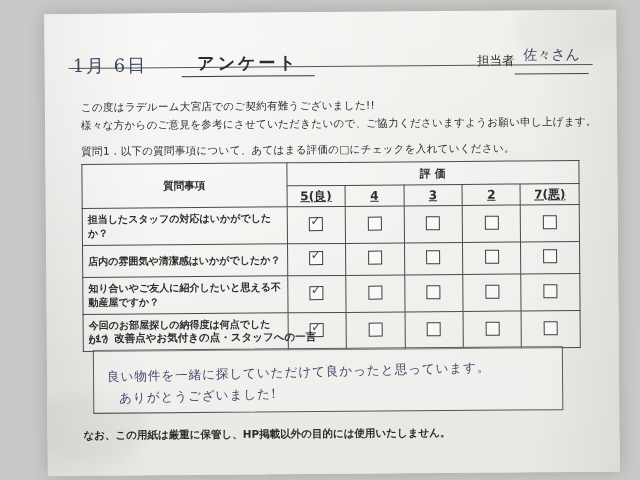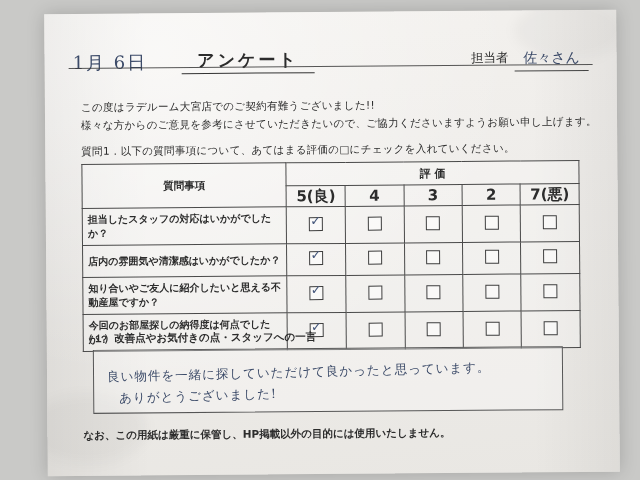--- a/index.html
+++ b/index.html
@@ -34,43 +34,43 @@
     position:absolute;left:28px;top:36px;width:516px;
     display:flex;align-items:flex-end;justify-content:space-between;
   }
   .hdr-left{display:flex;align-items:flex-end;gap:10px;}
   .date{font-size:18px;letter-spacing:2px;}
   .title{
     font-size:17px;font-weight:bold;letter-spacing:3px;
     border-bottom:1.6px solid #333;padding:0 16px 1px 16px;
     margin-left:24px;
   }
-  .tanto{font-size:12.5px;display:flex;align-items:flex-start;gap:6px;}
-  .tanto-line{display:inline-block;border-bottom:1.2px solid #444;min-width:74px;text-align:center;padding-bottom:3px;}
+  .tanto{font-size:12.5px;display:flex;align-items:center;}
+  .tanto-line{display:inline-block;border-bottom:1.2px solid #444;min-width:74px;text-align:center;padding-bottom:9px;}
   .tanto-name{font-size:14px;}
 
   .rule{
     position:absolute;left:24px;top:54px;width:524px;height:0;
     border-top:1.3px solid #3a3a3a;opacity:.85;
   }
 
   .p{position:absolute;font-size:10.5px;line-height:1.5;letter-spacing:.3px;}
   #p1{left:36px;top:86px;}
   #p2{left:36px;top:104px;}
   #q1{left:36px;top:130px;}
 
   
   table{
     position:absolute;left:36px;top:150px;width:498px;
     border-collapse:collapse;background:rgba(255,255,255,.25);
   }
   td,th{border:1px solid #4a4a4a;padding:0;}
   th.qcol{width:206px;height:28px;font-size:10.5px;font-weight:bold;vertical-align:middle;}
   th.eval{height:22px;font-size:11px;font-weight:bold;}
-  td.scorehdr{width:58px;height:20px;text-align:center;font-size:15px;font-weight:bold;}
+  td.scorehdr{width:58px;height:20px;text-align:center;font-size:12px;font-weight:bold;text-decoration:underline;}
   td.qtext{font-size:10px;font-weight:bold;padding:4px 5px;height:23px;}
   td.cell{text-align:center;vertical-align:middle;height:23px;}
   .box{
     display:inline-block;width:12px;height:12px;
     border:1px solid #3d3d3d;background:rgba(255,255,255,.55);
     position:relative;
   }
   .box.checked:after{
     content:"✓";
     position:absolute;left:0px;top:-5px;

